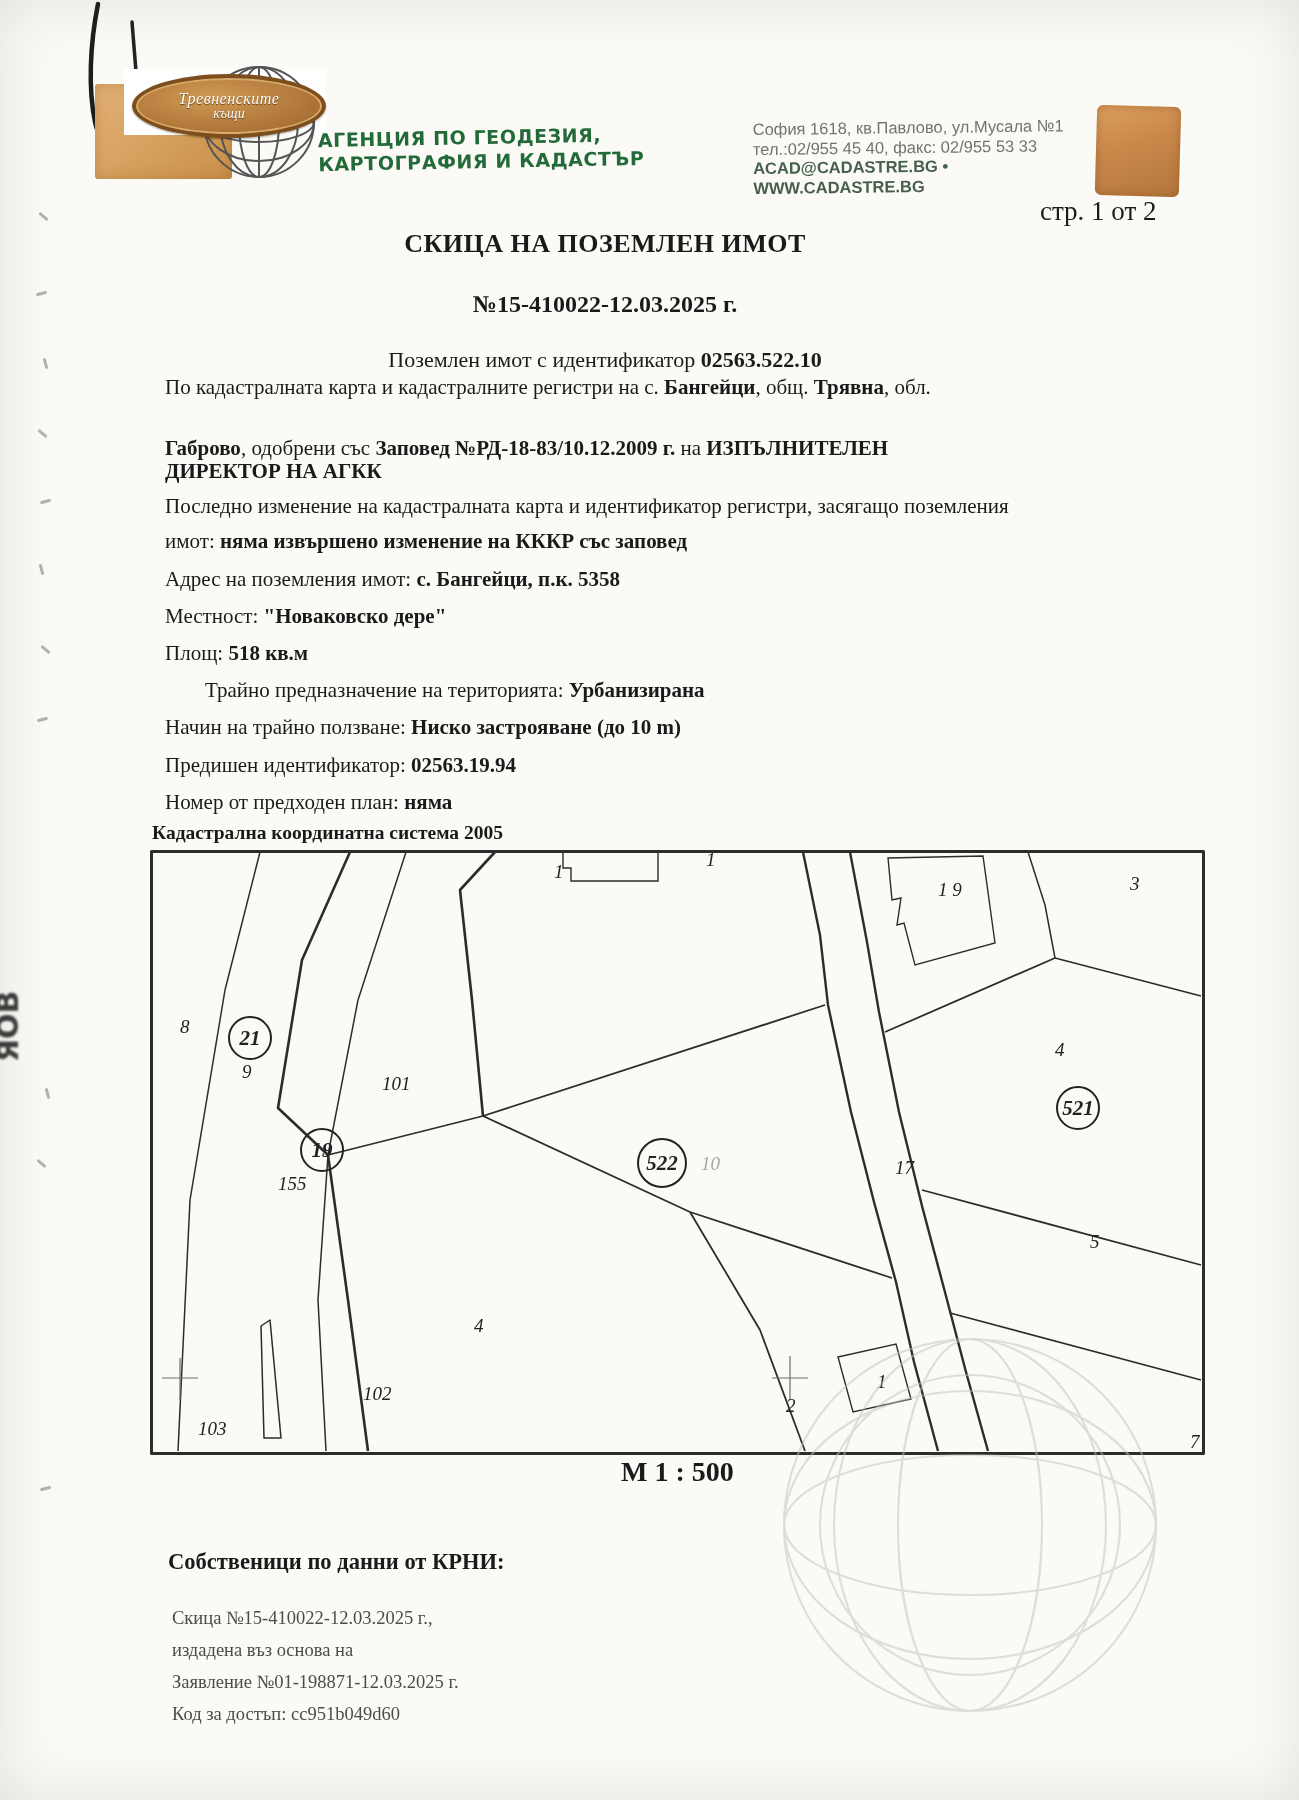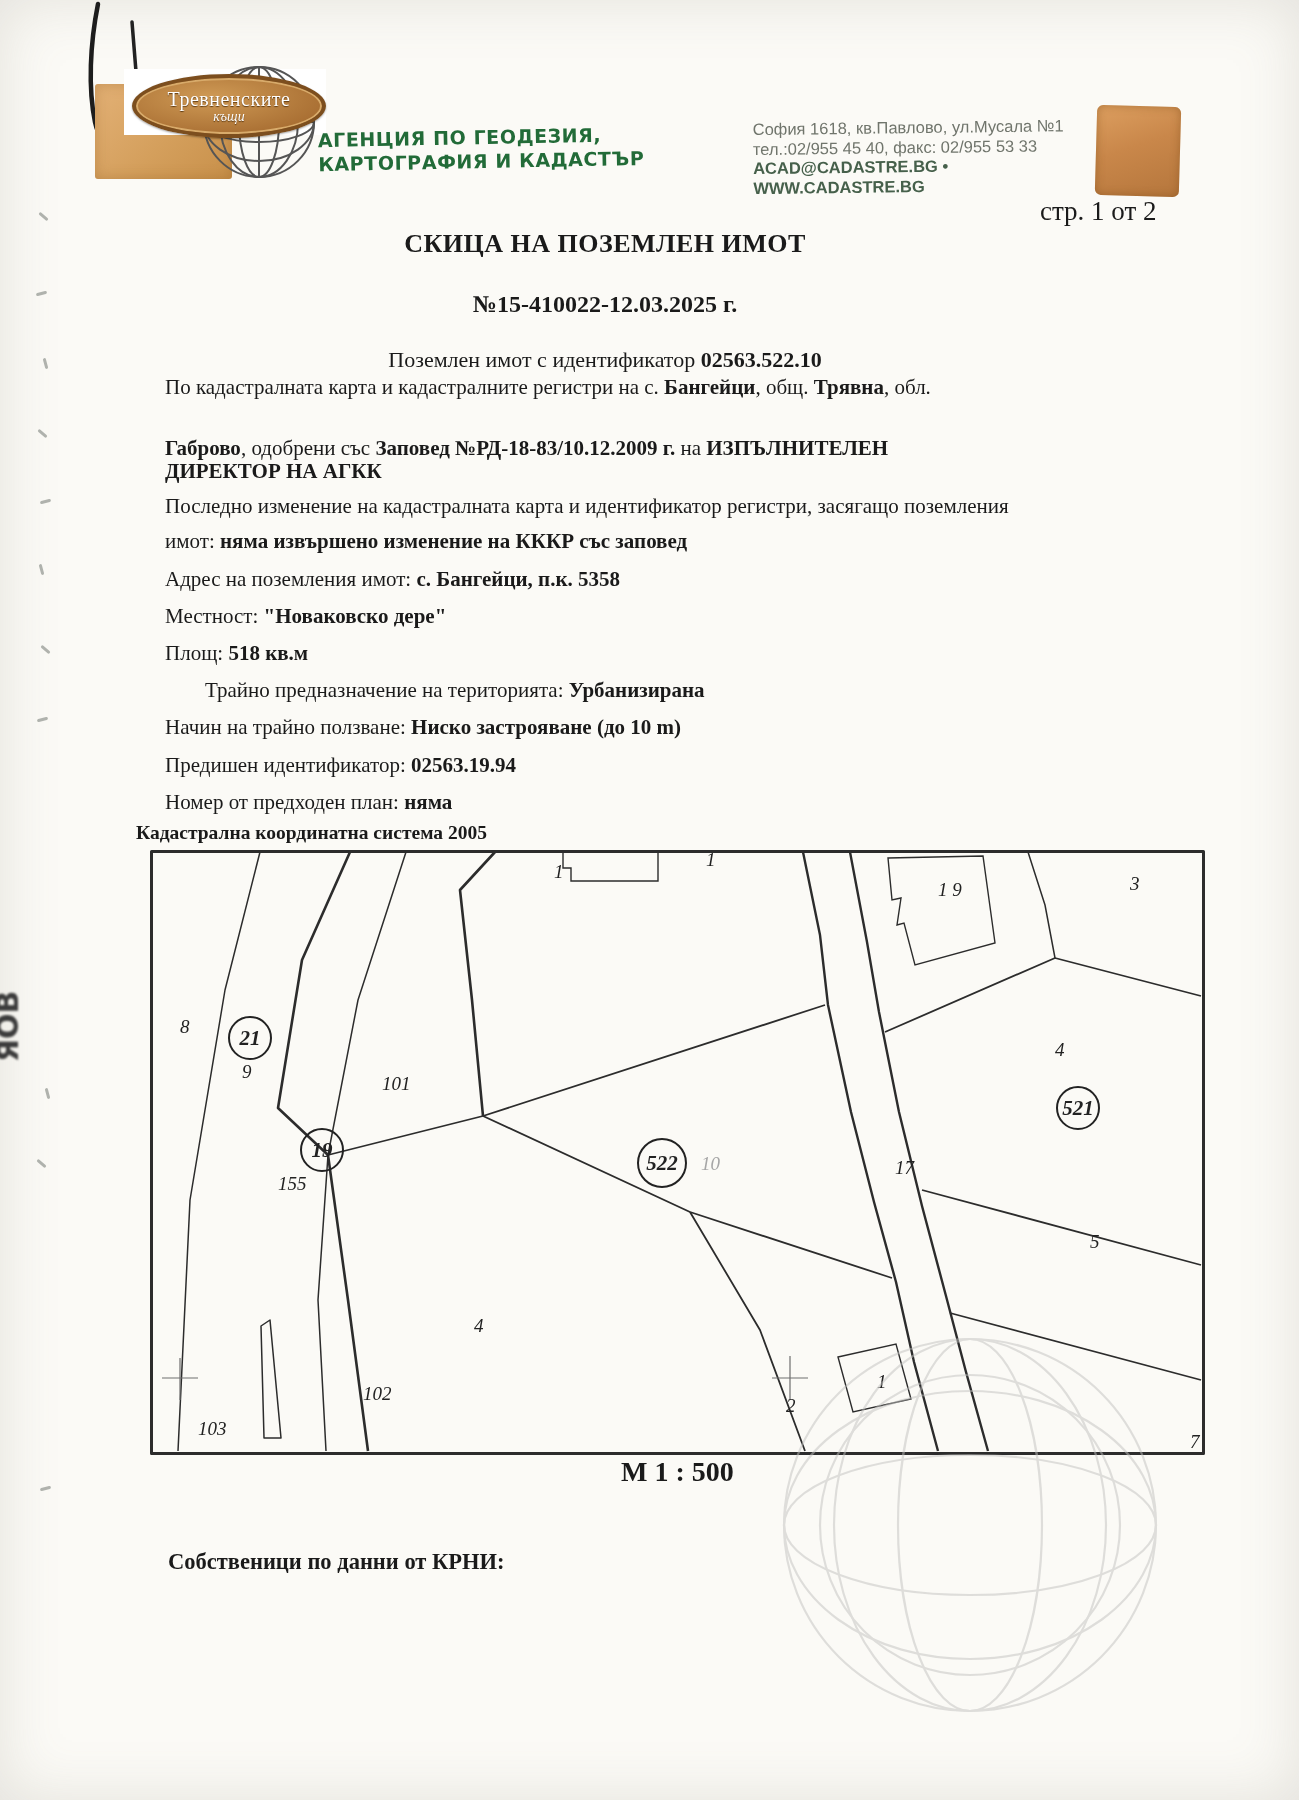--- a/index.html
+++ b/index.html
@@ -12,40 +12,40 @@
 
   
   .tan-square{left:95px;top:84px;width:137px;height:95px;
       background:linear-gradient(135deg,#e3b176 0%,#d49f5c 55%,#c8904a 100%);
       border-radius:3px;box-shadow:inset 0 0 14px rgba(140,90,30,.35);}
   .badge-bg{left:124px;top:69px;width:202px;height:66px;background:#ffffff;}
   .badge{left:132px;top:74px;width:186px;height:56px;border-radius:50%;
       background:radial-gradient(ellipse at 40% 35%,#cf9a55,#a96f33 75%);
       border:4px solid #7c4e1e;box-shadow:inset 0 0 0 2px #d8ab6b, 0 1px 2px rgba(0,0,0,.35);
       display:flex;flex-direction:column;align-items:center;justify-content:center;}
-  .badge .l1{font-size:20px;color:#fff;letter-spacing:.5px;text-shadow:0 1px 1px #5d3a12;}
+  .badge .l1{font-size:16px;color:#fff;font-style:italic;letter-spacing:.5px;text-shadow:0 1px 1px #5d3a12;}
   .badge .l2{font-size:14px;color:#fff;font-style:italic;margin-top:-2px;text-shadow:0 1px 1px #5d3a12;}
   .agency{left:318px;top:125px;color:#226b38;font-family:"DejaVu Sans",sans-serif;
       font-weight:700;font-size:19px;line-height:24px;letter-spacing:.6px;transform:rotate(-1.1deg);}
   .address{left:753px;top:118px;width:340px;font-family:"Liberation Sans",sans-serif;
       font-size:16.5px;line-height:19.5px;color:#70756c;transform:rotate(-.7deg);}
   .address .em{font-weight:700;color:#46604b;}
   .stamp{left:1096px;top:106px;width:84px;height:90px;border-radius:6px;transform:rotate(1.6deg);
       background:linear-gradient(160deg,#dd9f60 0%,#c9874a 45%,#b5763c 100%);
       box-shadow:inset 0 0 10px rgba(120,70,20,.45);}
   .pagenum{left:1040px;top:196px;width:160px;font-size:27px;}
 
   
   .doc-title{left:150px;top:229px;width:910px;text-align:center;font-weight:700;font-size:26px;letter-spacing:.5px;}
   .doc-number{left:150px;top:291px;width:910px;text-align:center;font-weight:700;font-size:24px;}
   .doc-subtitle{left:150px;top:347px;width:910px;text-align:center;font-size:22px;}
 
   .info-wrap{left:0;top:0;}
   .info-line{position:absolute;left:165px;font-size:21px;white-space:nowrap;}
-  .coord-system{left:136px;top:822px;font-size:19.5px;font-weight:700;}
+  .coord-system{left:152px;top:822px;font-size:19.5px;font-weight:700;}
 
   
   .map-svg{left:150px;top:850px;}
   .map-scale{left:150px;top:1456px;width:1055px;text-align:center;font-weight:700;font-size:28px;}
   .neighbors{left:152px;top:1484px;font-weight:700;font-size:21px;}
   .owners{left:168px;top:1549px;font-weight:700;font-size:22.5px;}
   .notes{left:172px;top:1602px;font-size:18.5px;line-height:32px;color:#4c4c4c;filter:blur(.3px);}
 
   .wm{left:775px;top:1330px;opacity:.5;}
   .side-art{left:-10px;top:1062px;transform:rotate(-90deg);transform-origin:top left;
@@ -182,20 +182,26 @@
       <circle cx="195" cy="195" r="150"></circle>
       <ellipse cx="195" cy="195" rx="72" ry="186"></ellipse>
       <ellipse cx="195" cy="195" rx="136" ry="186"></ellipse>
       <ellipse cx="195" cy="195" rx="186" ry="70"></ellipse>
       <ellipse cx="195" cy="195" rx="186" ry="134"></ellipse>
     </g>
   </svg>
 
   <div class="abs map-scale">М 1 : 500</div>
   <div class="abs owners nowrap">Собственици по данни от КРНИ:</div>
+  <div class="abs notes" id="note-lines">
+      <div>Скица №15-410022-12.03.2025 г.,</div>
+      <div>издадена въз основа на</div>
+      <div>Заявление №01-198871-12.03.2025 г.</div>
+      <div>Код за достъп: cc951b049d60</div>
+    </div>
 
   <div class="abs side-art">ЯОВ</div>
 
 <div id="ticks">
       <div class="tick" style="left: 38px; top: 215px; width: 11px; height: 3px; transform: rotate(40deg);"></div>
       <div class="tick" style="left: 36px; top: 292px; width: 11px; height: 3px; transform: rotate(-15deg);"></div>
       <div class="tick" style="left: 40px; top: 362px; width: 11px; height: 3px; transform: rotate(75deg);"></div>
       <div class="tick" style="left: 37px; top: 432px; width: 11px; height: 3px; transform: rotate(40deg);"></div>
       <div class="tick" style="left: 40px; top: 500px; width: 11px; height: 3px; transform: rotate(-15deg);"></div>
       <div class="tick" style="left: 36px; top: 568px; width: 11px; height: 3px; transform: rotate(75deg);"></div>

